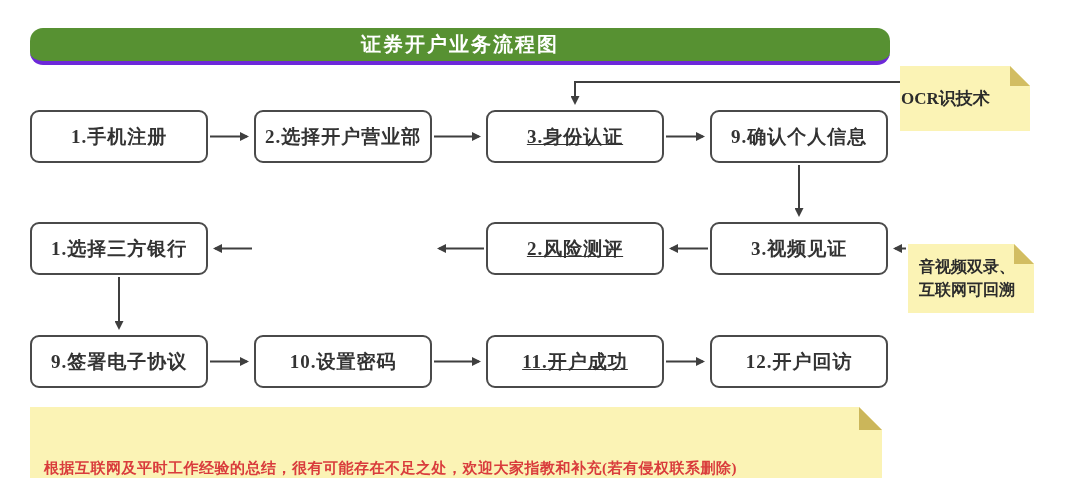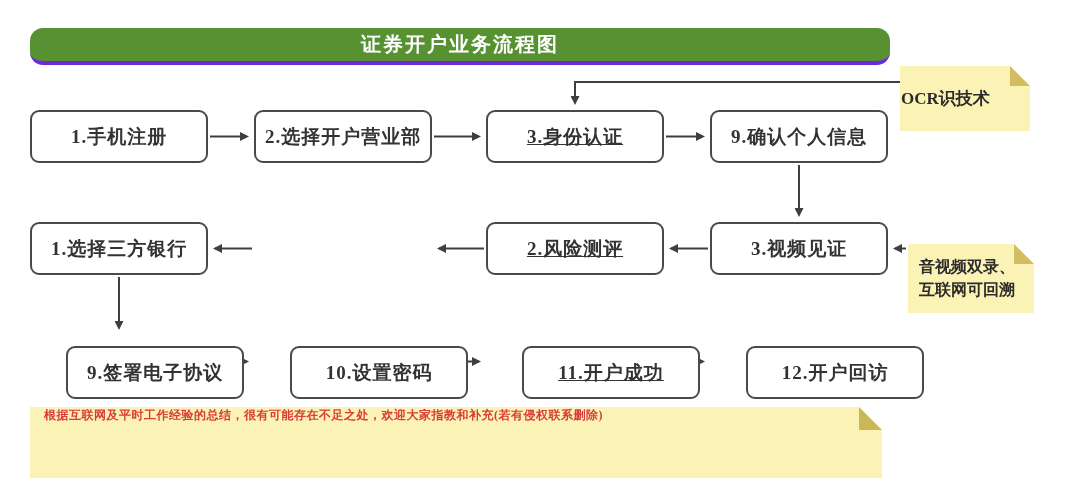--- a/index.html
+++ b/index.html
@@ -34,21 +34,21 @@
     border: 2px solid #4a4a4a;
     border-radius: 9px;
     display: flex; align-items: center; justify-content: center;
     font-size: 19px;
     font-weight: bold;
     color: #333333;
     letter-spacing: 1px;
     white-space: nowrap;
   }
   .c1 { left: 30px; }  .c2 { left: 254px; }  .c3 { left: 486px; text-decoration: underline; }  .c4 { left: 710px; }
-  .r1 { top: 110px; }  .r2 { top: 222px; }   .r3 { top: 346px; margin-left: 36px; }
+  .r1 { top: 110px; }  .r2 { top: 222px; }   .r3 { top: 335px; }
   
   .note {
     position: absolute;
     background: #fbf3b5;
     color: #2b2b2b;
     font-weight: bold;
   }
   .note::before { 
     content: "";
     position: absolute; top: 0; right: 0;
@@ -75,23 +75,23 @@
     width: 126px; height: 69px;
     display: flex; flex-direction: column; justify-content: center;
     padding-left: 11px;
     font-size: 16px;
     line-height: 1.4;
     margin-top: 30px;
   }
   .note-footer {
     left: 30px; top: 407px;
     width: 852px; height: 71px;
-    display: flex; align-items: flex-start;
+    display: flex; align-items: flex-end;
     padding: 0 14px;
-    font-size: 12px;
+    font-size: 15px;
     color: #d93c3c;
     letter-spacing: 0.5px;
   }
   .note-footer::before { border-top-width: 23px; border-left-width: 23px; }
   .note-footer::after  { border-bottom-width: 23px; border-right-width: 23px; border-bottom-color: #cbb65a; }
   
   .wires {
     position: absolute; left: 0; top: 0;
     width: 1069px; height: 500px;
     pointer-events: none;

